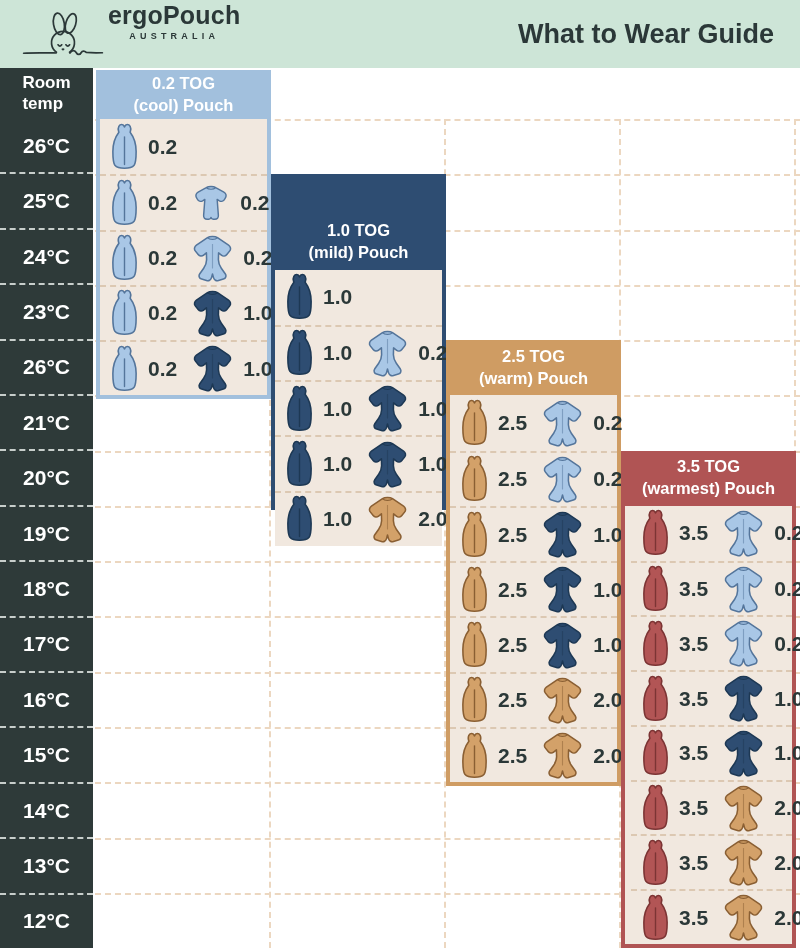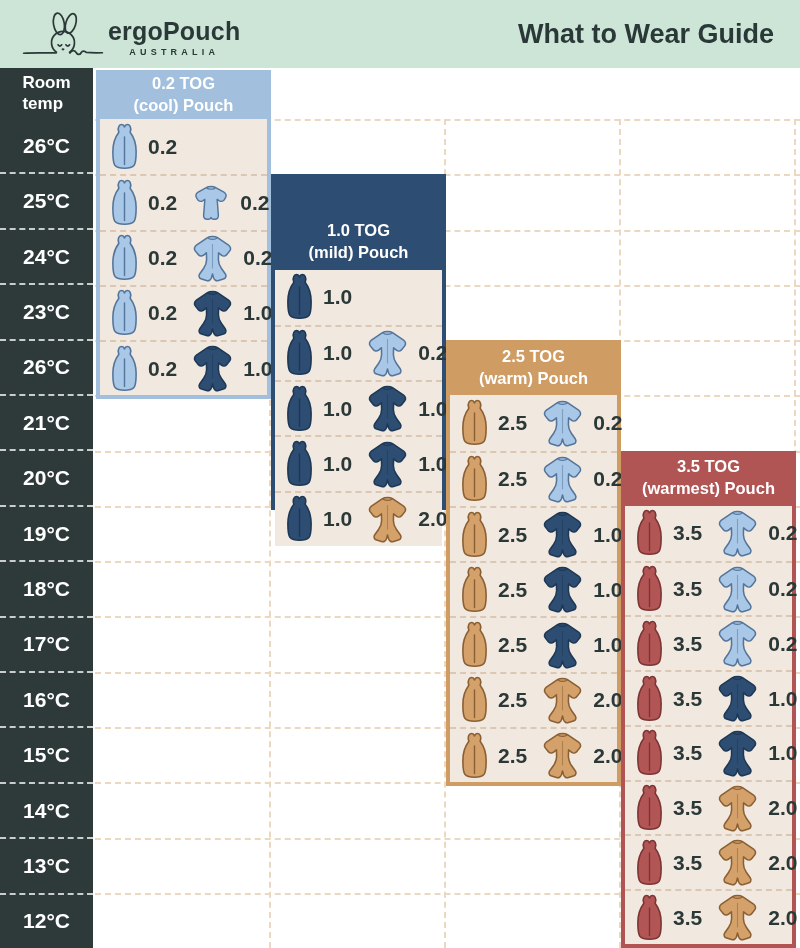--- a/index.html
+++ b/index.html
@@ -2,21 +2,21 @@
 <html><head>
 <meta charset="utf-8">
 <style>
   * { margin:0; padding:0; box-sizing:border-box; }
   body { font-family:"Liberation Sans", sans-serif; background:#ffffff; }
   .page { position:relative; width:800px; height:948px; overflow:hidden; background:#ffffff; }
 
   
   .top-header { position:absolute; left:0; top:0; width:800px; height:68px;
     background:#cde5d7; display:flex; align-items:center; z-index:5; }
-  .brand { display:flex; align-items:flex-end; margin-left:22px; }
+  .brand { display:flex; margin-left:22px; }
   .brand-text { display:flex; flex-direction:column; margin-left:4px; padding-bottom:8px; }
   .wordmark { font-size:25px; font-weight:600; color:#2b3838; letter-spacing:.2px; line-height:1; }
   .subtext { font-size:9px; font-weight:600; color:#2b3838; letter-spacing:4.2px; text-align:center; margin-top:3px; }
   .page-title { margin-left:auto; margin-right:26px; font-size:27px; font-weight:700; color:#2b3838; }
 
   
   .temp-col { position:absolute; left:0; top:68px; width:93px; height:880px; background:#2e3a39; z-index:4; }
   .temp-head { height:51px; display:flex; align-items:center; justify-content:center; }
   .temp-head span { width:min-content; color:#ffffff; font-size:17px; font-weight:700; line-height:1.2; text-align:left; }
   .temp-rows { display:flex; flex-direction:column; height:829px; }
@@ -393,21 +393,21 @@
  <path d="M6.2 2.5 C7.8 3.5 9.7 4.2 11.8 4.6 C12.5 9.6 14.4 12.2 17 12.2 C19.6 12.2 21.5 9.6 22.2 4.6 C24.3 4.2 26.2 3.5 27.8 2.5 C27.3 6.9 27.8 10.5 29.4 14.1 C30.4 16.4 30.7 18.5 30.1 20.5 L28.5 37.6 C28.2 40.3 26.1 41.8 23.2 41.8 L10.8 41.8 C7.9 41.8 5.8 40.3 5.5 37.6 L3.9 20.5 C3.3 18.5 3.6 16.4 4.6 14.1 C6.2 10.5 6.7 6.9 6.2 2.5 Z" fill="#ffffff" stroke="#2b3838" stroke-width="1.7" stroke-linejoin="round"></path>
             </svg>
           </div>
         </div>
       </div>
       <div class="panel" style="left: 621px; top: 450.6px; width: 175px; height: 497.4px; background: rgb(176, 84, 84);">
         <div class="panel-header" style="height: 55.3px;">
           <div>3.5 TOG</div>
           <div>(warmest) Pouch</div>
         </div>
-        <div class="panel-body" style="height: 438.1px;">
+        <div class="panel-body" style="height: 438.1px; padding-left: 6px;">
           <div class="p-row" style="height: 54.77px;">
             <svg class="ic-pouch" width="37" height="48" viewBox="0 0 40 52">
  <path d="M13.6 9 C12.4 4.6 14.4 1.6 17 1.6 C18.5 1.6 19.5 2.7 20 4.2 C20.5 2.7 21.5 1.6 23 1.6 C25.6 1.6 27.6 4.6 26.4 9 L26.1 10.1 C30 15.2 32.6 23 32.6 31 C32.6 38 31.8 44 30.4 45.8 C28.6 48 23.8 49 20 49 C16.2 49 11.4 48 9.6 45.8 C8.2 44 7.4 38 7.4 31 C7.4 23 10 15.2 13.9 10.1 Z" fill="#b25555" stroke="#7c3434" stroke-width="1.7" stroke-linejoin="round"></path>
  <path d="M20 15 L20 45" fill="none" stroke="#7c3434" stroke-width="1.5" stroke-linecap="round"></path>
             </svg>
             <span class="tog-num">3.5</span>
             <svg class="ic-onesie" width="51" height="49" viewBox="0 0 56 54">
  <path d="M22.5 4 C25 2.4 31 2.4 33.5 4 L45.7 12.3 C48 13.9 48.5 16.7 47 18.6 L43.8 22.6 C42.3 24.5 39.7 24.8 37.8 23.3 L34.7 20.8 L34.5 28.5 C34.5 31.7 35.6 34.7 37.7 37.7 L42 43.8 C43.6 46.1 42.7 48.8 40 49.6 L34.6 51.2 C32.1 52 29.8 50.7 29.1 48.1 L28 44 L26.9 48.1 C26.2 50.7 23.9 52 21.4 51.2 L16 49.6 C13.3 48.8 12.4 46.1 14 43.8 L18.3 37.7 C20.4 34.7 21.5 31.7 21.5 28.5 L21.3 20.8 L18.2 23.3 C16.3 24.8 13.7 24.5 12.2 22.6 L9 18.6 C7.5 16.7 8 13.9 10.3 12.3 Z" fill="#a9c7e6" stroke="#54759b" stroke-width="1.7" stroke-linejoin="round"></path>
  <path d="M22.5 4 C25 6.6 31 6.6 33.5 4" fill="none" stroke="#54759b" stroke-width="1.4"></path>
  <path d="M28 11 V38" fill="none" stroke="#54759b" stroke-width="1.2" opacity="0.5"></path>

